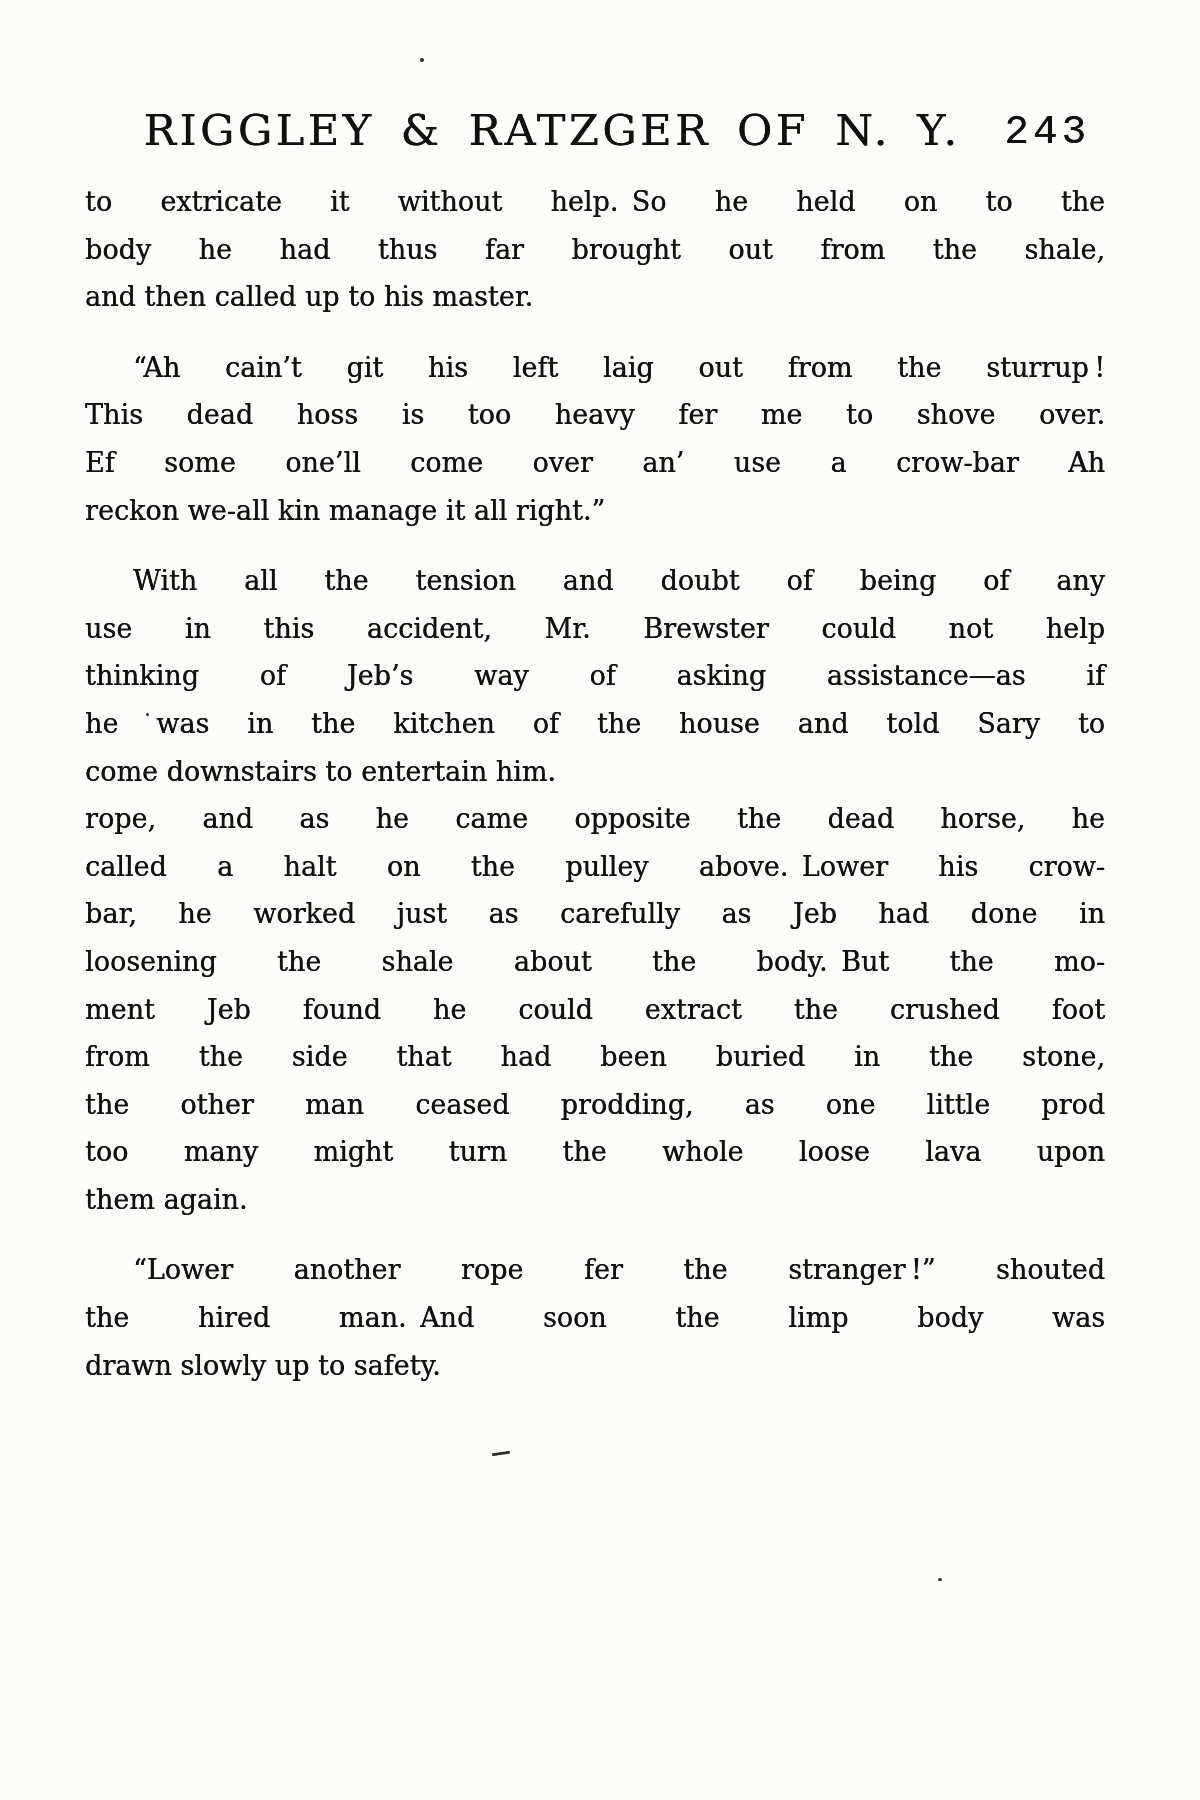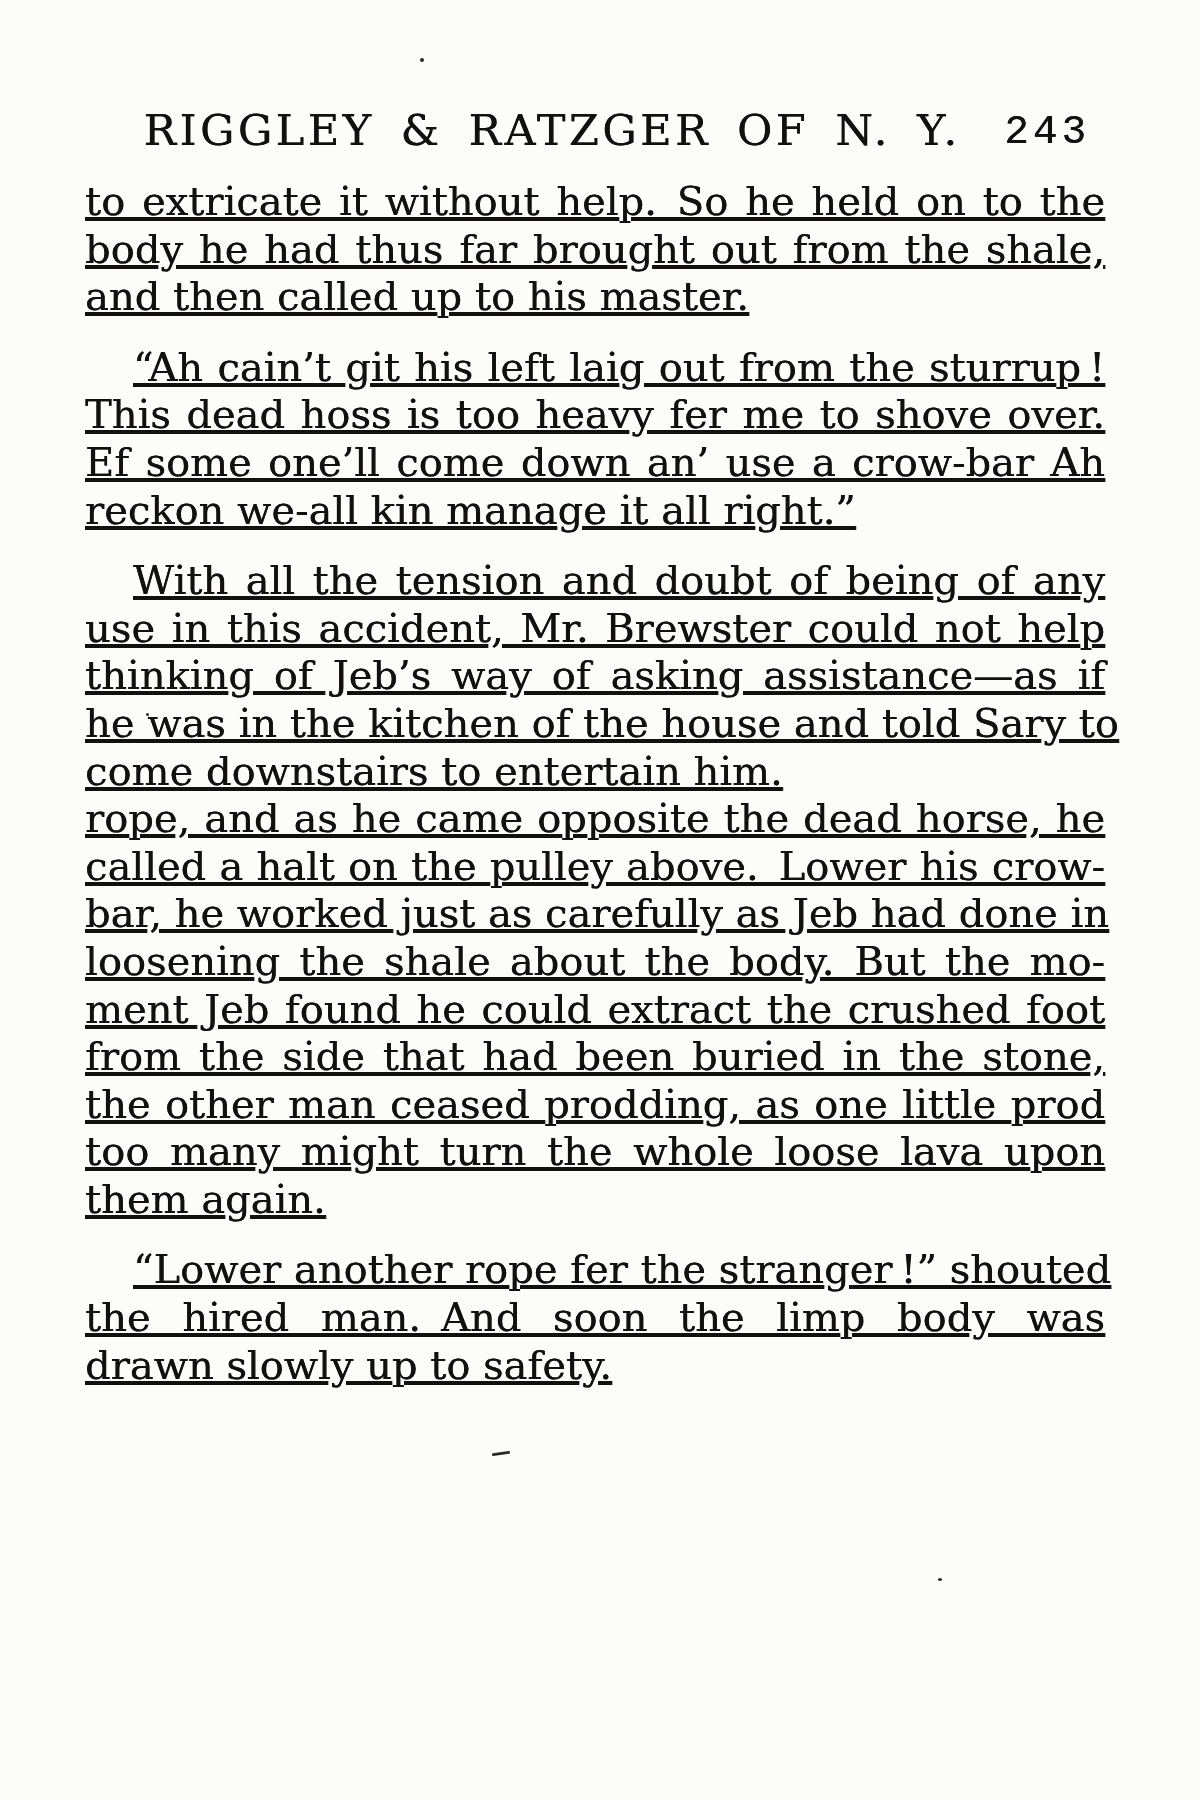--- a/index.html
+++ b/index.html
@@ -42,26 +42,25 @@
   .text-block {
     position: absolute;
     top: 178px;
     left: 85px;
     width: 1020px;
   }
   .paragraph { margin: 0; padding: 0; }
   .line {
     height: 47.6px;
     line-height: 47.6px;
-    font-size: 40px;
+    font-size: 27px;
     text-align: justify;
     text-align-last: justify;
     white-space: nowrap;
     text-shadow: 0.35px 0 0 currentColor;
-    text-decoration: underline;
   }
   .line.indent { text-indent: 48px; margin-top: 23px; }
   .line.para-end { text-align-last: left; }
   .speck {
     position: absolute;
     background: #2a2a28;
     border-radius: 1px;
   }
   .speck-1 { left: 492px; top: 1452px; width: 18px; height: 3px; transform: rotate(-8deg); }
   .speck-2 { left: 420px; top: 58px;  width: 4px;  height: 4px; border-radius: 50%; }
@@ -78,21 +77,21 @@
 
 <main class="text-block" id="text-block">
     <div class="paragraph">
       <div class="line">to extricate it without help. So he held on to the</div>
       <div class="line">body he had thus far brought out from the shale,</div>
       <div class="line para-end">and then called up to his master.</div>
     </div>
     <div class="paragraph">
       <div class="line indent">“Ah cain’t git his left laig out from the sturrup !</div>
       <div class="line">This dead hoss is too heavy fer me to shove over.</div>
-      <div class="line">Ef some one’ll come down an’ use a crow-bar Ah</div>
+      <div class="line">Ef some one’ll come over an’ use a crow-bar Ah</div>
       <div class="line para-end">reckon we-all kin manage it all right.”</div>
     </div>
     <div class="paragraph">
       <div class="line indent">With all the tension and doubt of being of any</div>
       <div class="line">use in this accident, Mr. Brewster could not help</div>
       <div class="line">thinking of Jeb’s way of asking assistance—as if</div>
       <div class="line">he was in the kitchen of the house and told Sary to</div>
       <div class="line para-end">come downstairs to entertain him.</div>
     </div>
     <div class="paragraph">

